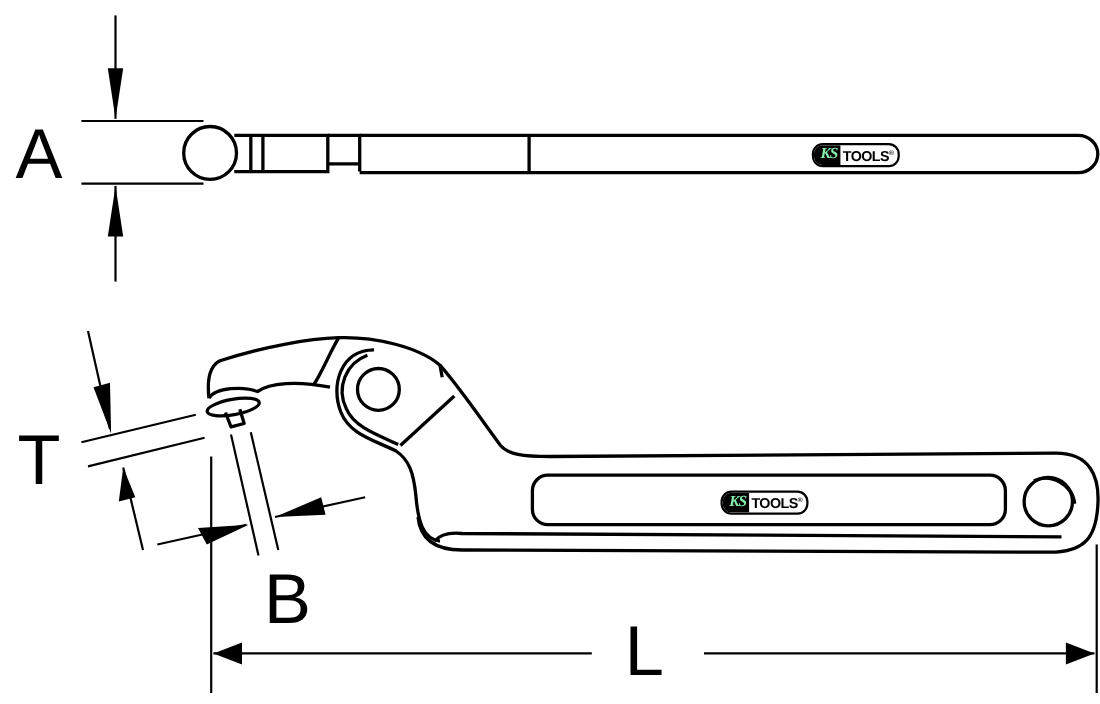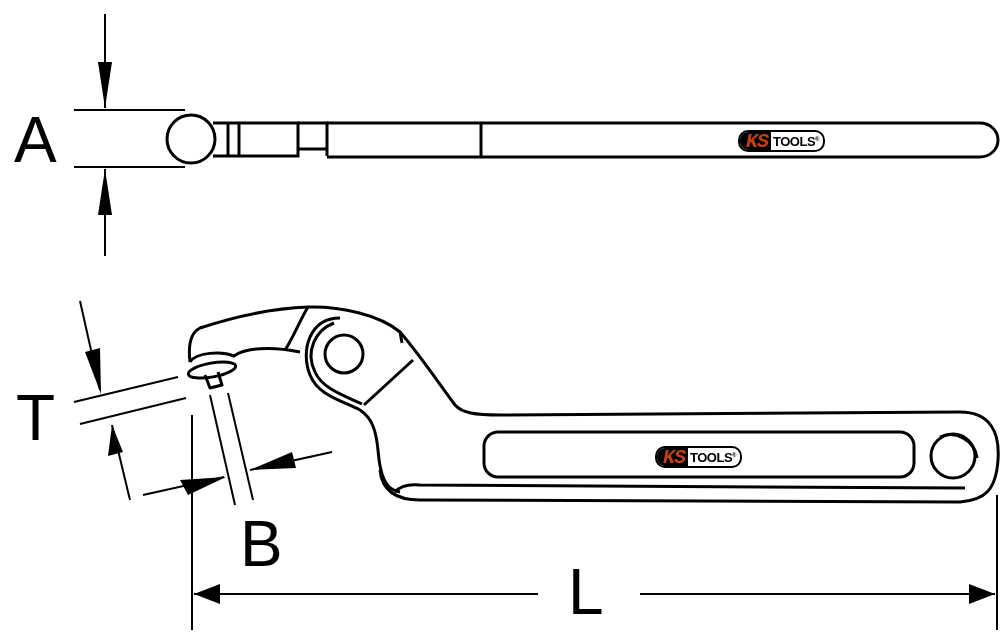--- a/index.html
+++ b/index.html
@@ -1,20 +1,20 @@
 <!DOCTYPE html>
 <html><head>
   <meta charset="utf-8">
   <style>
     html, body { margin: 0; padding: 0; background: #ffffff; }
     body { width: 1000px; height: 640px; overflow: hidden; position: relative; font-family: "Liberation Sans", sans-serif; }
     svg { position: absolute; left: 0; top: 0; }
     .dim-label { position: absolute; font-family: "Liberation Sans", sans-serif; font-size: 64px; color: #000; line-height: 1; font-weight: 400; }
     .logo { position: absolute; display: flex; align-items: center; height: 18px; border: 2px solid #000; border-radius: 10px; overflow: hidden; background: #fff; }
-    .logo .ks { background: #000; color: #c2410c; font-style: italic; font-weight: 700; font-size: 20px; padding: 0 3px 0 6px; height: 100%; display: flex; align-items: center; letter-spacing: -1px; font-family: Liberation Mono, monospace; }
+    .logo .ks { background: #000; color: #86efac; font-style: italic; font-weight: 700; font-size: 14px; padding: 0 3px 0 6px; height: 100%; display: flex; align-items: center; letter-spacing: -1px; font-family: Liberation Serif, serif; }
     .logo .tools { color: #000; font-weight: 700; font-size: 13px; padding: 0 4px 0 2px; letter-spacing: -0.5px; font-family: "Liberation Sans", sans-serif; }
     .logo .reg { font-size: 6px; vertical-align: super; }
   </style>
 </head>
 <body>
 
 <svg width="1000" height="640" viewBox="0 0 1000 640" xmlns="http://www.w3.org/2000/svg">
   <defs>
     <marker id="arrow" viewBox="0 0 10 10" refX="10" refY="5" markerWidth="8" markerHeight="8" orient="auto-start-reverse" markerUnits="userSpaceOnUse">
       <path d="M0,0 L10,5 L0,10 z" fill="#000"></path>

